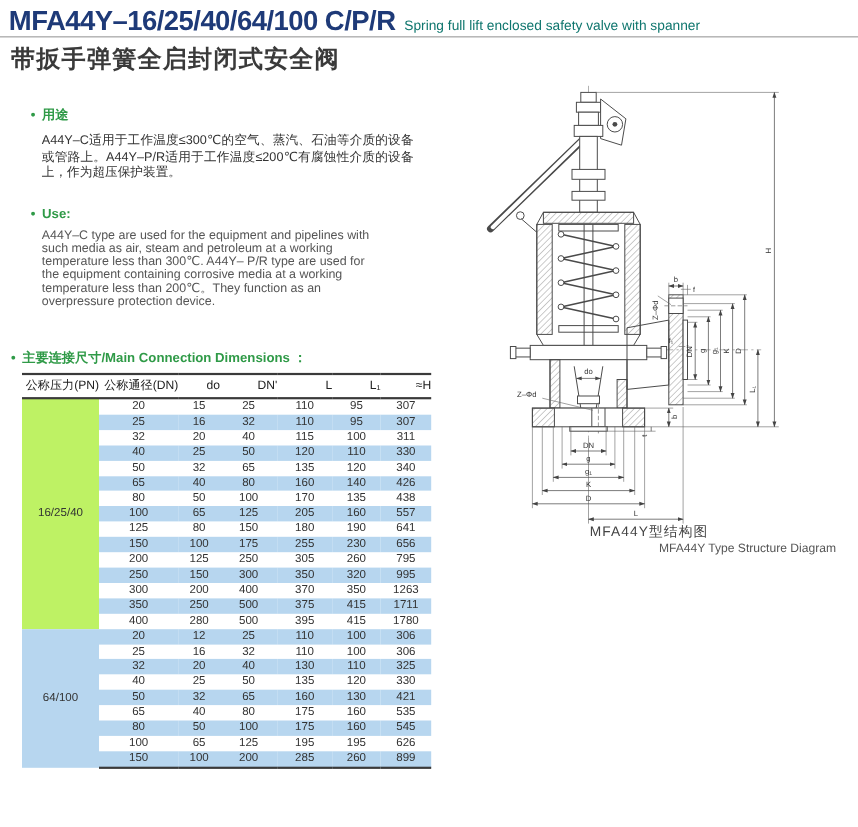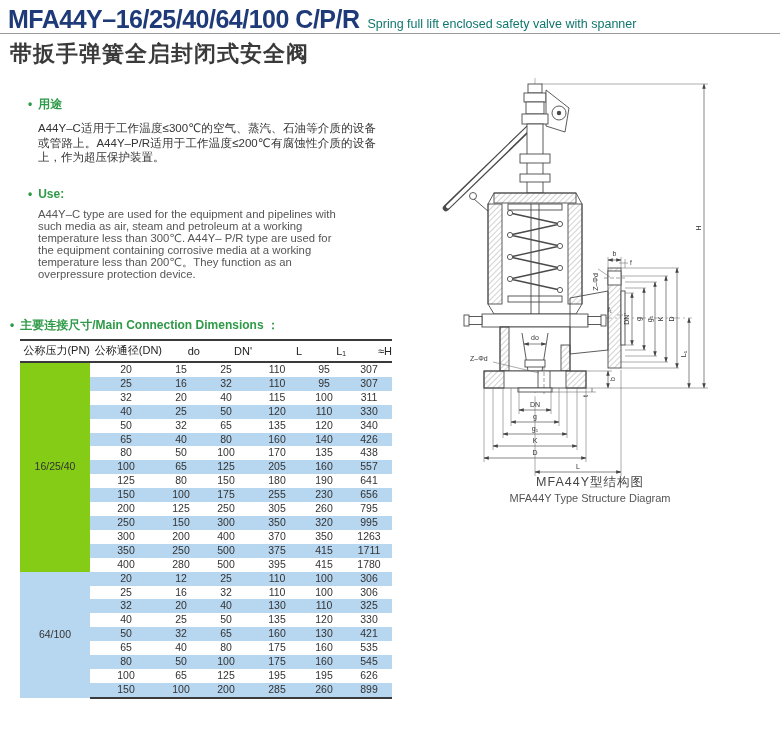--- a/index.html
+++ b/index.html
@@ -25,27 +25,27 @@
   
   .table-sec { position:absolute; left:0; top:317px; width:400px; }
   .table-sec .sec-heading { margin-left:10px; }
   table.dims { border-collapse:collapse; table-layout:fixed; width:372px; margin:5px 0 0 20px; }
   table.dims th {
     border-top:2px solid #3a3a3a; border-bottom:2px solid #3a3a3a;
     font-weight:normal; font-size:11px; color:#222; padding:2px 0 3px; text-align:right;
   }
   table.dims td { font-size:10.5px; color:#333; text-align:center; height:13.9px; line-height:13.9px; padding:0; }
   table.dims tr.blue td { background:#b7d6ef; }
-  table.dims td.pn-cell { background:#84cc16; vertical-align:middle; }
+  table.dims td.pn-cell { background:#bef264; vertical-align:middle; }
   table.dims tr:last-child td { border-bottom:2px solid #3a3a3a; }
   
   .diagram { position:absolute; left:420px; top:58px; width:360px; }
   .diagram-caption { width:340px; text-align:center; margin-top:-8px; }
   .cap-zh { font-size:12.5px; color:#444; letter-spacing:1px; }
-  .cap-en { font-size:11px; color:#555; margin-top:1px; }
+  .cap-en { font-size:11px; color:#555; margin-top:1px;text-align:right; }
   svg .s  { stroke:#4a4a4a; stroke-width:0.9; fill:none; }
   svg .sf { stroke:#4a4a4a; stroke-width:0.9; fill:#fff; }
   svg .sh { stroke:#4a4a4a; stroke-width:0.9; fill:url(#hatch); }
   svg .cl { stroke:#888; stroke-width:0.6; stroke-dasharray:9 3 2 3; fill:none; }
   svg .ext { stroke:#666; stroke-width:0.55; fill:none; }
   svg .dim { stroke:#555; stroke-width:0.7; fill:none; }
   svg .dsh { stroke:#666; stroke-width:0.6; stroke-dasharray:4 2; fill:none; }
   svg text.lab { font-family:"Liberation Sans","DejaVu Sans",sans-serif; font-size:7px; fill:#333; }
   svg text.lab2 { font-family:"Liberation Sans","DejaVu Sans",sans-serif; font-size:6.5px; fill:#333; }
 </style>

